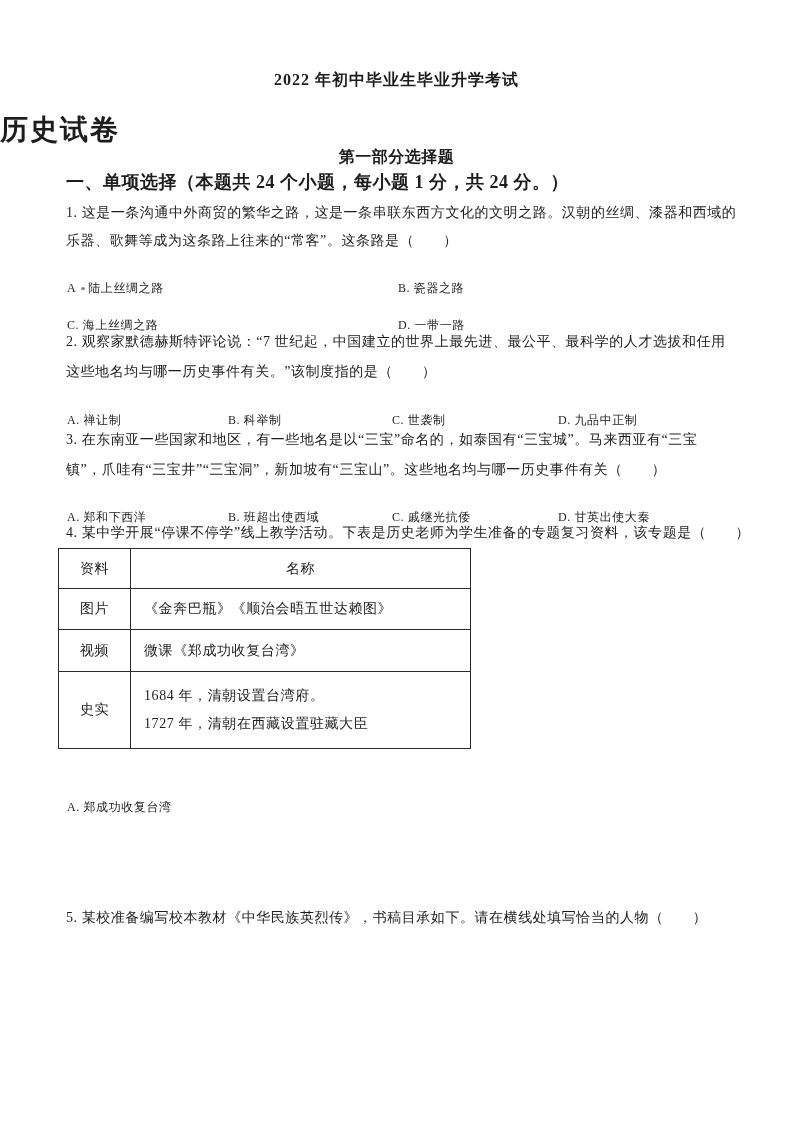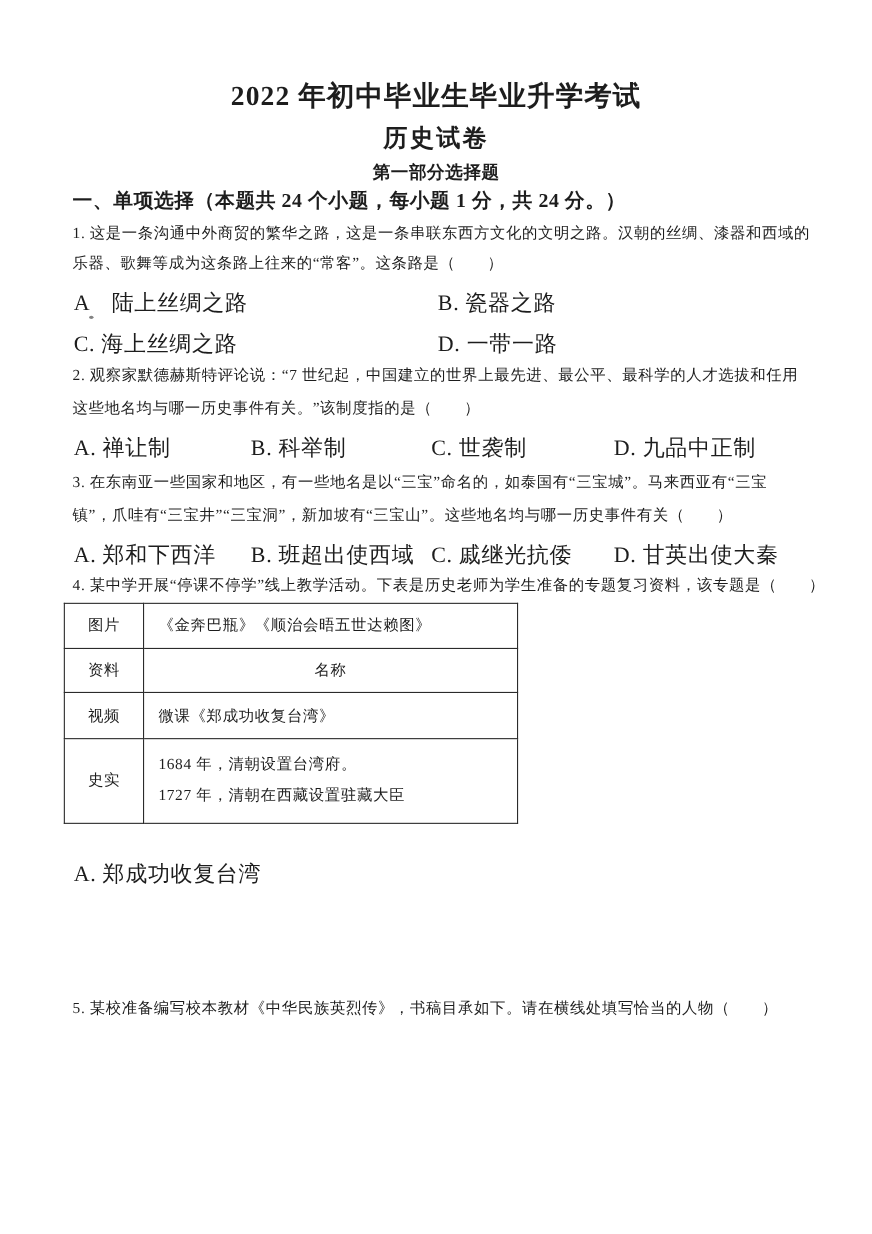--- a/index.html
+++ b/index.html
@@ -7,42 +7,42 @@
     position: relative;
     width: 793px;
     height: 1122px;
     background: #ffffff;
     font-family: "Liberation Serif", "DejaVu Serif", serif;
     color: #1d1d1d;
     overflow: hidden;
   }
   .t1 {
     position: absolute; top: 70px; left: 0; right: 0;
-    text-align: center; font-size: 25px; font-weight: bold; letter-spacing: 1px;
+    text-align: center; font-size: 16px; font-weight: bold; letter-spacing: 1px;
   }
   .t2 {
     position: absolute; top: 111px; left: 0; right: 0;
-    text-align: center; font-size: 22px; font-weight: bold; letter-spacing: 2px;
+    font-size: 28px; font-weight: bold; letter-spacing: 2px;
   }
   .t3 {
     position: absolute; top: 147px; left: 0; right: 0;
     text-align: center; font-size: 16px; font-weight: bold; letter-spacing: 0.5px;
   }
   .t4 {
     position: absolute; top: 170px; left: 66px;
     font-size: 18px; font-weight: bold; letter-spacing: 0.5px; white-space: pre;
   }
   .line {
     position: absolute; left: 66px; width: 676px;
     font-size: 14px; line-height: 20px; letter-spacing: 0.55px; white-space: nowrap;
   }
   .optrow { position: absolute; left: 0; width: 100%; height: 20px; }
   .opt {
-    position: absolute; top: 4px;
-    font-size: 20px; line-height: 20px; letter-spacing: 0.6px; white-space: pre;
+    position: absolute; top: 16px;
+    font-size: 12px; line-height: 20px; letter-spacing: 0.6px; white-space: pre;
   }
   .qtable {
     position: absolute; top: 548px; left: 58px;
     border-collapse: collapse; table-layout: fixed;
     font-size: 14px; color: #1d1d1d;
   }
   .qtable td { border: 1.5px solid #2b2b2b; padding: 0; letter-spacing: 0.6px; }
   .qtable td.cc { text-align: center; vertical-align: middle; }
   .qtable td.cl { text-align: left; vertical-align: middle; padding-left: 13px; }
   .qtable .two-line div { line-height: 28px; }
@@ -92,27 +92,27 @@
   </div>
 
   <div class="line" style="top:523px">4. 某中学开展“停课不停学”线上教学活动。下表是历史老师为学生准备的专题复习资料，该专题是（　　）</div>
 
   <table class="qtable">
     <colgroup>
         <col style="width:72px">
         <col style="width:340px">
       </colgroup>
     <tbody>
+      <tr style="height:40px">
+        <td class="cc">资料</td>
+        <td class="cc">名称</td>
+      </tr>
       <tr style="height:41px">
         <td class="cc">图片</td>
         <td class="cl">《金奔巴瓶》《顺治会晤五世达赖图》</td>
-      </tr>
-      <tr style="height:40px">
-        <td class="cc">资料</td>
-        <td class="cc">名称</td>
       </tr>
       <tr style="height:42px">
         <td class="cc">视频</td>
         <td class="cl">微课《郑成功收复台湾》</td>
       </tr>
       <tr style="height:77px">
         <td class="cc">史实</td>
         <td class="cl two-line">
           <div>1684 年，清朝设置台湾府。</div>
           <div>1727 年，清朝在西藏设置驻藏大臣</div>

